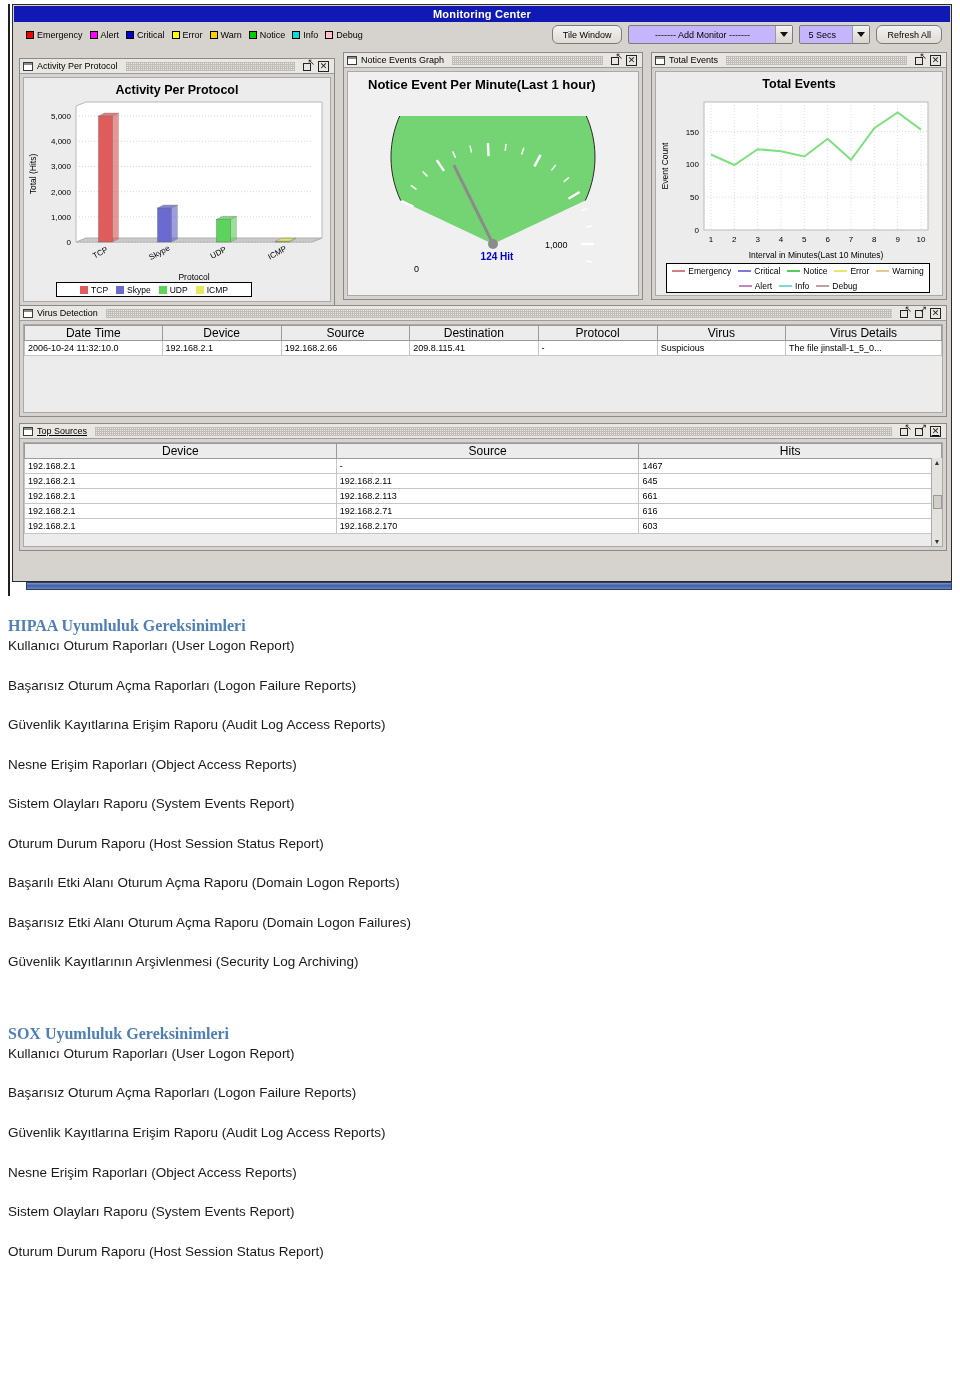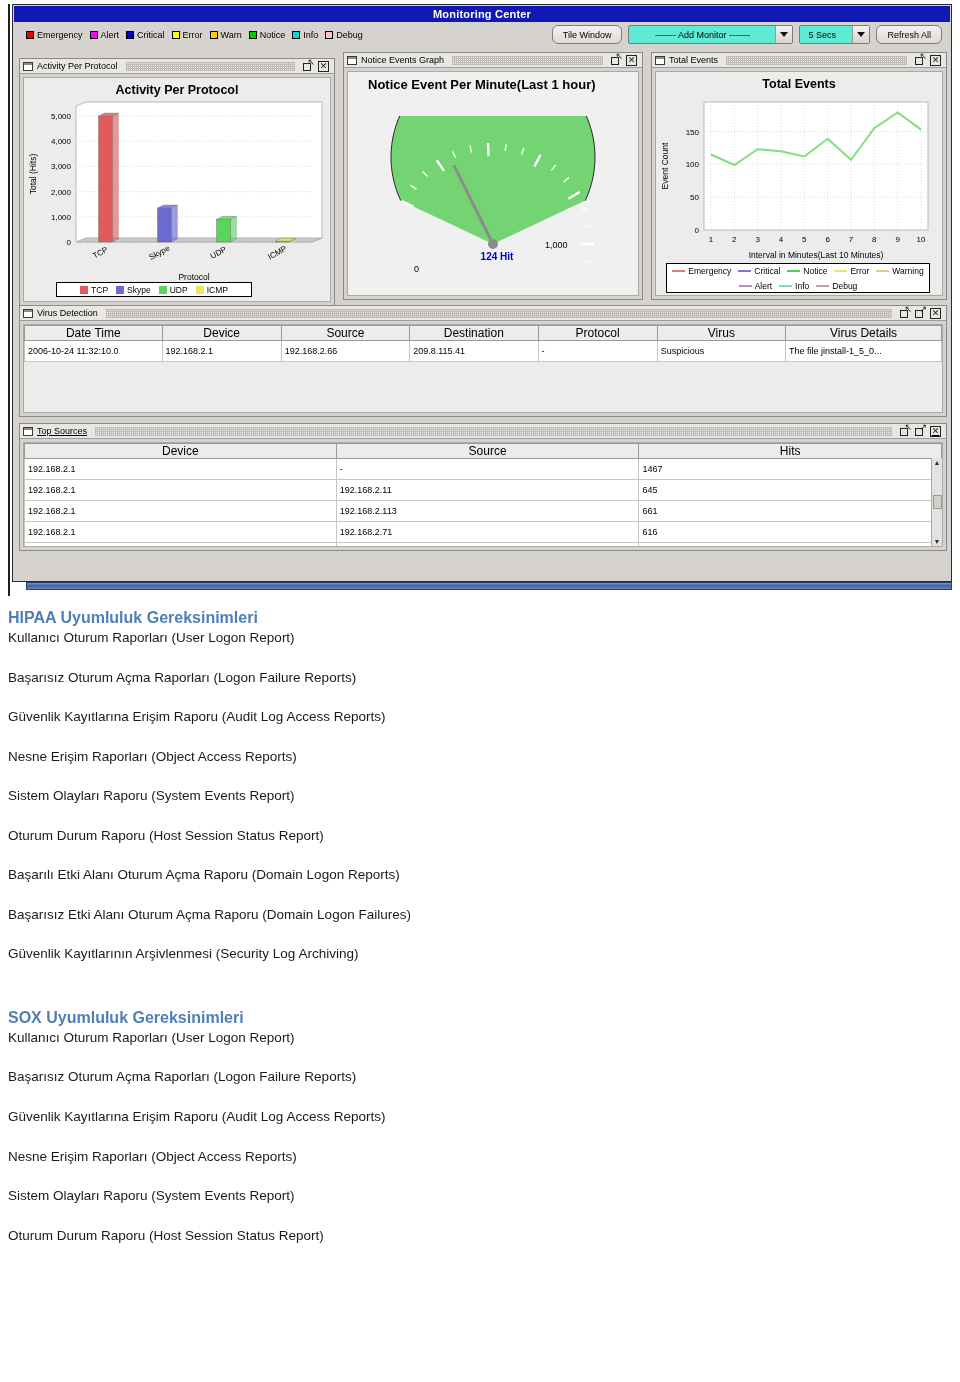--- a/index.html
+++ b/index.html
@@ -55,21 +55,21 @@
   .btn{
     height:19px; padding:0 10px;
     background:linear-gradient(to bottom,#f3f2f0,#dedbd6);
     border:1px solid #7b7b7b; border-radius:6px;
     font-size:9px; color:#000;
     display:flex; align-items:center; justify-content:center;
     white-space:nowrap;
   }
   .combo{
     height:19px; display:flex; align-items:stretch;
-    border:1px solid #7b7b7b; background:#5eead4; border-radius:2px;
+    border:1px solid #7b7b7b; background:#c4b5fd; border-radius:2px;
   }
   .combo .val{
     display:flex; align-items:center; padding:0 8px;
     font-size:9px; color:#000; white-space:nowrap;
   }
   .combo.wide .val{ width:146px; justify-content:center; }
   .combo.narrow .val{ width:52px; }
   .combo .arrowbox{
     width:17px; border-left:1px solid #9a9a9a;
     background:linear-gradient(to bottom,#f3f2f0,#d8d5d0);
@@ -127,37 +127,37 @@
   .lg .ln{ width:13px; height:2px; display:inline-block; }
 
   
   .tbl{ width:100%; border-collapse:collapse; table-layout:fixed; background:#ffffff; }
   .tbl th{
     background:#ececec; border:1px solid #9a9a9a;
     font-size:12px; font-weight:normal; color:#000; height:15px; padding:0 3px;
   }
   .tbl td{
     border:1px solid #c6c6c6; border-top:none;
-    font-size:9px; color:#000; height:21px; padding:0 3px;
+    font-size:9px; color:#000; height:15px; padding:0 3px;
     white-space:nowrap; overflow:hidden; text-overflow:ellipsis;
   }
   .scrollcol{
     position:absolute; right:0; top:15px; bottom:0; width:11px;
     background:#e4e2de; border-left:1px solid #a9a9a9;
     display:flex; flex-direction:column; align-items:center; justify-content:space-between; padding:1px 0;
   }
   .sb-arrow{ font-size:7px; color:#333; line-height:1; }
   .sb-thumb{ width:9px; height:14px; background:#d2cfca; border:1px solid #999; }
 
   
   .doc{ position:absolute; left:0; top:600px; width:960px; }
   .sec-head{
-    font-family:Liberation Sans, sans-serif;
+    font-family:Liberation Serif, serif;
     font-size:16px; font-weight:bold; color:#4f7fb5;
-    margin:0 0 2px 8px;
+    margin:8px 0 2px 8px;
   }
   .doc-line{
     font-size:13.5px; color:#1a1a1a; margin:0 0 0 8px; line-height:1.3;
   }
   .sp-sm{ height:9px; }
   .sp-md{ height:22px; }
   .sp-lg{ height:46px; }
 </style>
 </head>
 <body>

